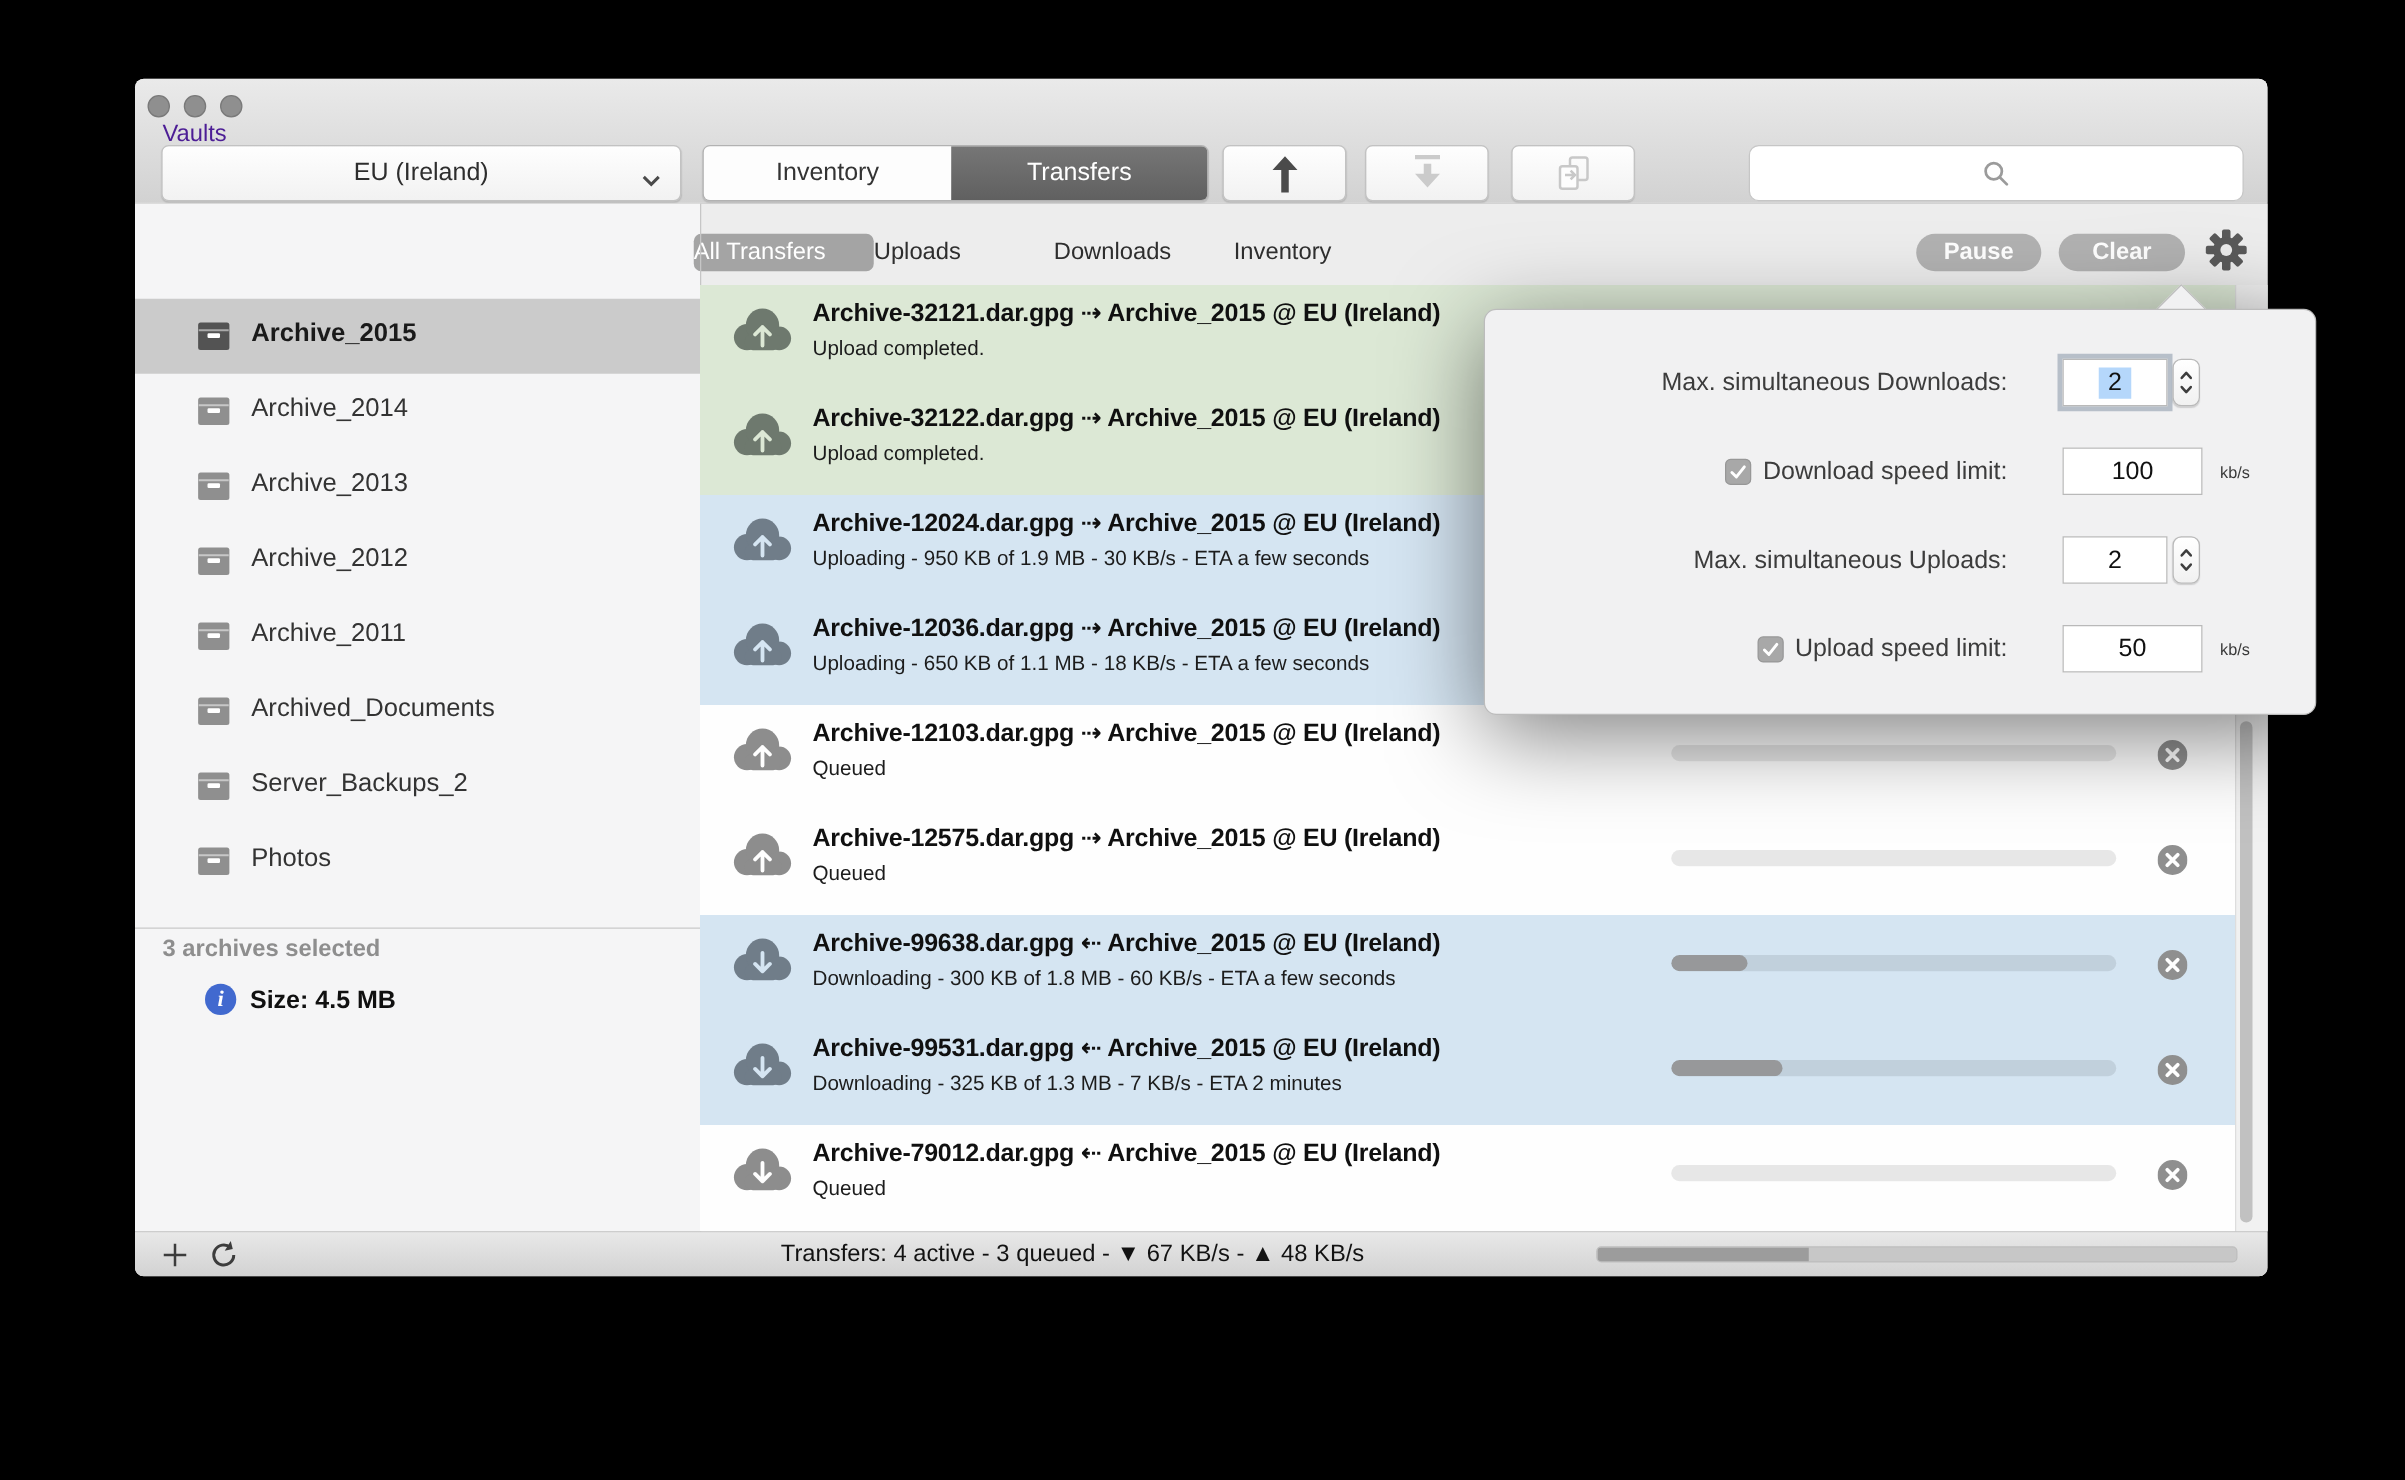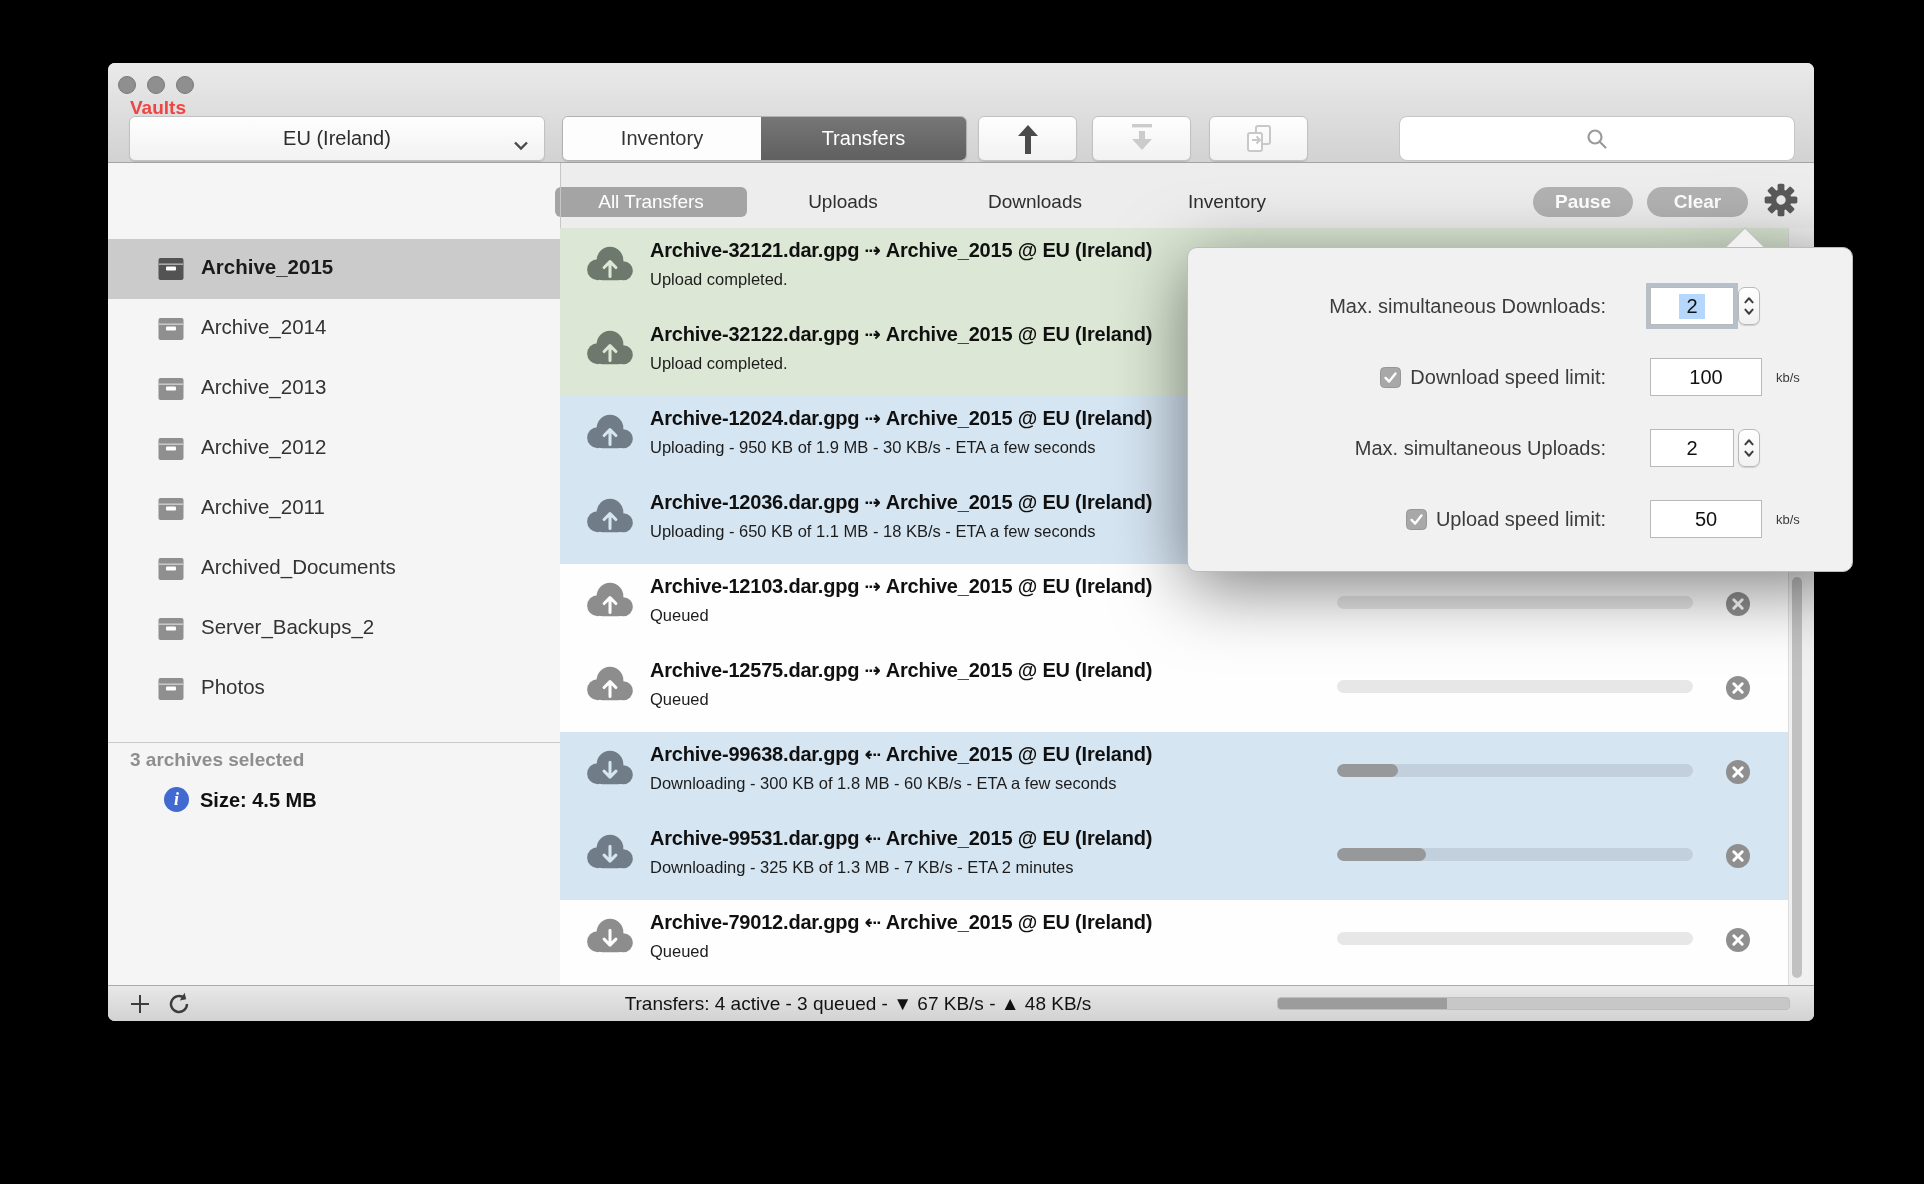--- a/index.html
+++ b/index.html
@@ -25,23 +25,23 @@
     background:#fdfdfd;color:#333;}
   .seg.active{background:linear-gradient(#767676,#606060);color:#fff;width:205px;}
   .btn-upload{left:870px;width:99px;}
   .btn-download{left:984px;width:99px;}
   .btn-copy{left:1101px;width:99px;}
   .searchfield{position:absolute;left:1291px;top:53px;width:396px;height:45px;border-radius:8px;
     border:1px solid #c6c6c6;background:#fff;display:flex;align-items:center;justify-content:center;}
   
   .filterbar{position:absolute;left:0;top:100px;right:0;height:65px;background:#ededed;}
   .sidecap{position:absolute;left:0;top:0;width:452px;height:65px;background:#f5f5f6;}
-  .vaultshdr{position:absolute;left:22px;top:34px;font-size:19px;font-weight:700;color:#ef4444;}
+  .vaultshdr{position:absolute;left:22px;top:34px;font-size:19px;font-weight:400;color:#4c1d95;}
   .ftabs{position:absolute;left:447px;top:123px;height:32px;display:flex;align-items:center;}
-  .ftab{width:192px;text-align:center;font-size:19px;color:#2e2e2e;height:30px;line-height:30px;}
+  .ftab{width:144px;text-align:left;font-size:19px;color:#2e2e2e;height:30px;line-height:30px;}
   .ftab.active{background:#a4a4a4;color:#fff;border-radius:6px;font-weight:400;}
   .pillbtn{position:absolute;top:124px;height:30px;border-radius:15px;background:#b2b2b2;color:#fff;
     font-size:19px;font-weight:700;text-align:center;line-height:30px;}
   .btn-pause{left:1425px;width:100px;text-align:center;}
   .btn-clear{left:1539px;width:101px;}
   .gear{position:absolute;left:1656px;top:120px;width:34px;height:34px;}
   
   .sidebar{position:absolute;left:0;top:165px;width:452px;bottom:36px;background:#f5f5f6;padding-left:25px;}
   .sdivider{position:absolute;left:452px;top:100px;bottom:36px;width:1px;background:#c6c6c6;}
   .vaultlist{position:absolute;left:0;top:11px;width:452px;}

